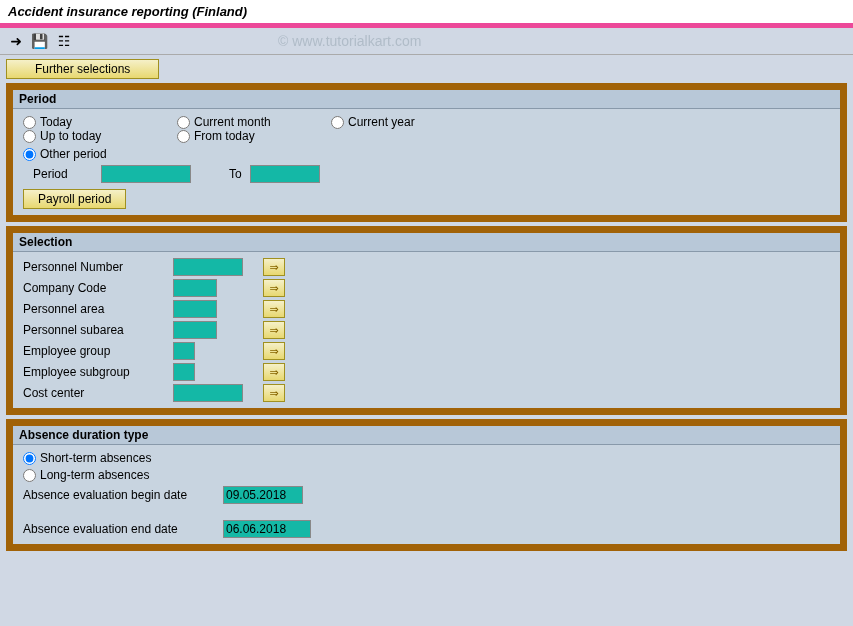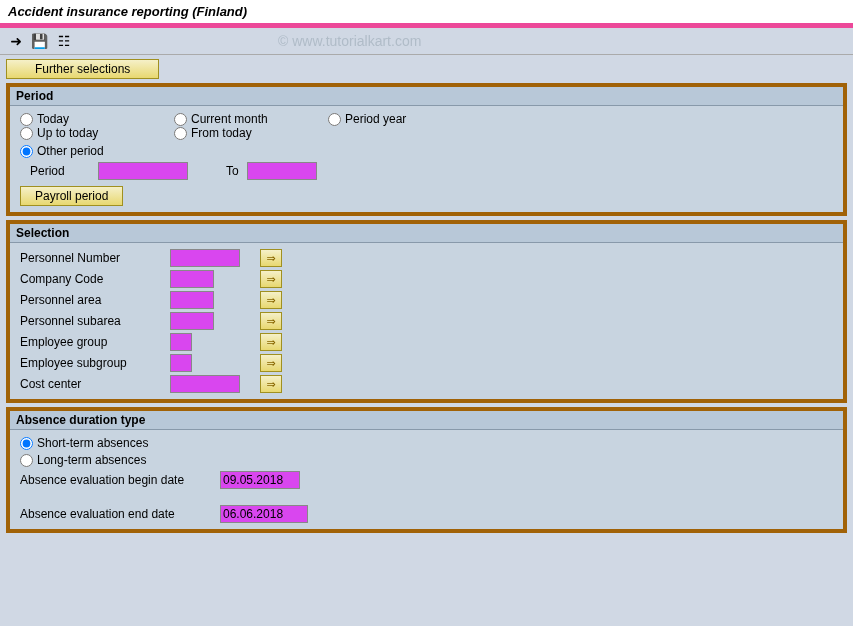--- a/index.html
+++ b/index.html
@@ -41,21 +41,21 @@
     }
     .further-btn {
       background: linear-gradient(to bottom, #f5f0c8, #e8d870);
       border: 1px solid #a09020;
       padding: 2px 28px;
       font-size: 12px;
       cursor: pointer;
       margin-bottom: 4px;
     }
     .section {
-      border: 4px solid #a16207;
+      border: 7px solid #a16207;
       background: #c8d4e0;
       margin-bottom: 4px;
     }
     .section-header {
       background: #b8c8d8;
       padding: 2px 6px;
       font-weight: bold;
       font-size: 12px;
       border-bottom: 1px solid #8899aa;
     }
@@ -69,21 +69,21 @@
     }
     .period-inputs {
       display: flex;
       align-items: center;
       gap: 8px;
       margin-left: 10px;
       margin-bottom: 4px;
     }
     input[type="text"] {
       border: 1px solid #888;
-      background: #d946ef;
+      background: #14b8a6;
       padding: 1px 2px;
       font-size: 12px;
     }
     input[type="radio"] {
       margin: 0;
     }
     .payroll-btn {
       background: linear-gradient(to bottom, #f5f0c8, #e8d870);
       border: 1px solid #a09020;
       padding: 2px 14px;
@@ -153,21 +153,21 @@
         <div class="radio-item">
           <input type="radio" name="period" id="today" style="">
           <label for="today">Today</label>
         </div>
         <div class="radio-item">
           <input type="radio" name="period" id="current_month" style="">
           <label for="current_month">Current month</label>
         </div>
         <div class="radio-item">
           <input type="radio" name="period" id="current_year" style="">
-          <label for="current_year">Period year</label>
+          <label for="current_year">Current year</label>
         </div>
       </div>
       
       <div class="radio-cols" style="margin-bottom:4px;">
         <div class="radio-item">
           <input type="radio" name="period" id="up_to_today" style="">
           <label for="up_to_today">Up to today</label>
         </div>
         <div class="radio-item">
           <input type="radio" name="period" id="from_today" style="">

